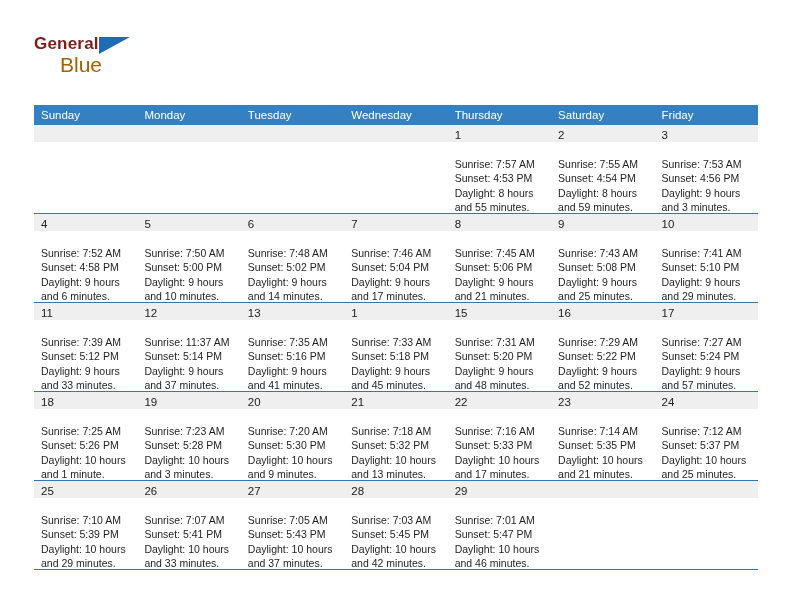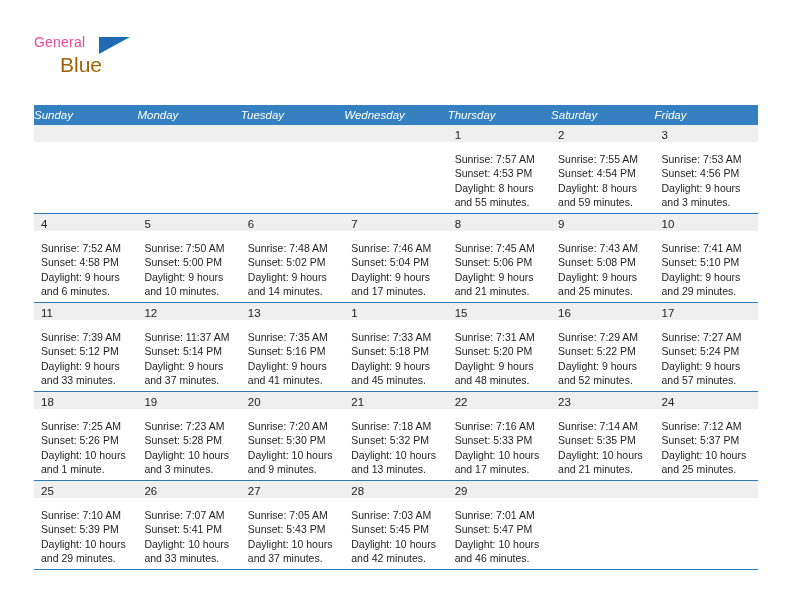--- a/index.html
+++ b/index.html
@@ -33,24 +33,25 @@
     position: absolute;
     left: 0;
     top: 2px;
     width: 120px;
     height: 48px;
   }
   .brand-general {
     position: absolute;
     left: 0;
     top: 0;
-    font-size: 14px;
+    font-size: 17px;
     letter-spacing: 0.2px;
-    color: #ec4899;
+    color: #7f1d1d;
     font-family: "Liberation Sans", sans-serif;
+    font-weight: bold;
   }
   .brand-tri {
     position: absolute;
     left: 65px;
     top: 3px;
     width: 0;
     height: 0;
     border-left: 31px solid #1f6cb4;
     border-bottom: 17px solid transparent;
   }
@@ -93,23 +94,23 @@
   .dow-row {
     display: flex;
     background: #3580c0;
     height: 20px;
   }
   .dow {
     flex: 1 1 0;
     color: #ffffff;
     font-size: 11.5px;
     line-height: 20px;
+    padding-left: 7px;
     box-sizing: border-box;
     white-space: nowrap;
-    font-style: italic;
   }
 
   .week {
     display: flex;
     border-bottom: 1.5px solid #2e78b8;
     background: #ffffff;
   }
   .cell {
     flex: 1 1 0;
     min-width: 0;
@@ -126,21 +127,21 @@
   }
   .cell.empty .datebar {
     background: #efefef;
   }
   .daynum {
     font-size: 11.5px;
     line-height: 17px;
     color: #222222;
   }
   .cell-body {
-    padding: 10px 6px 0 7px;
+    padding: 15px 6px 0 7px;
   }
   .cell-line {
     font-size: 10.5px;
     line-height: 14.4px;
     color: #1e1e1e;
     white-space: nowrap;
   }
 </style>
 </head>
 <body>

